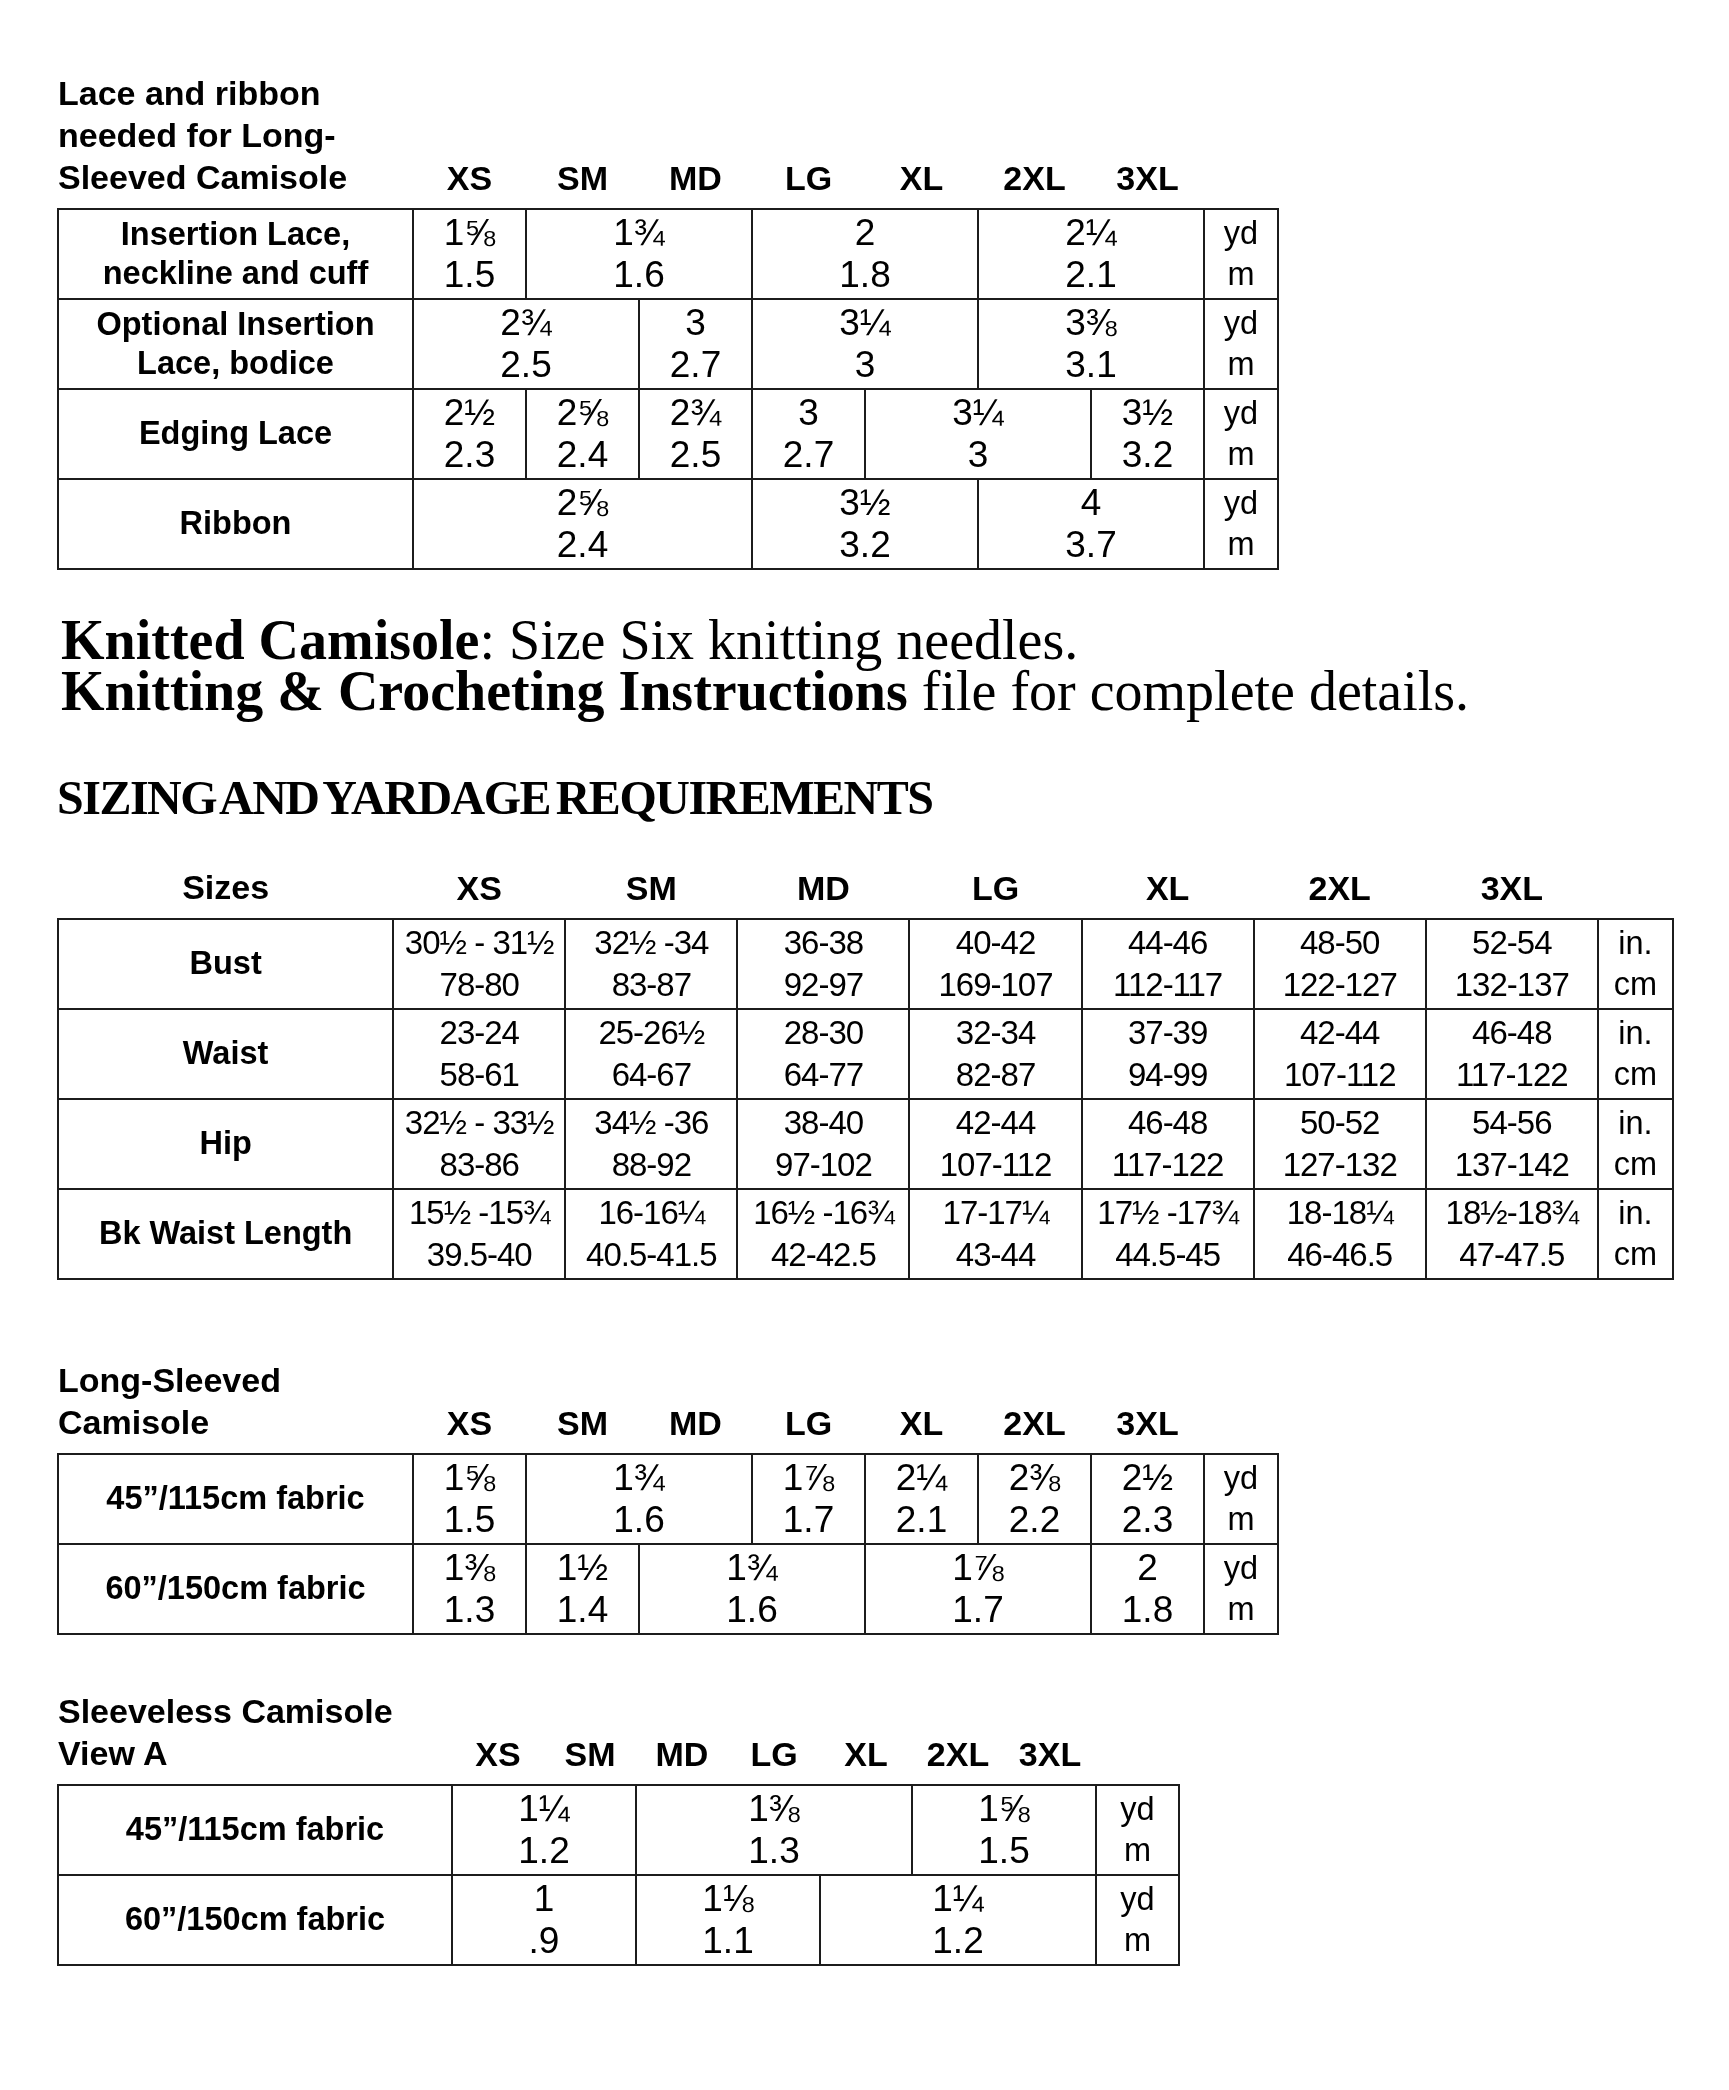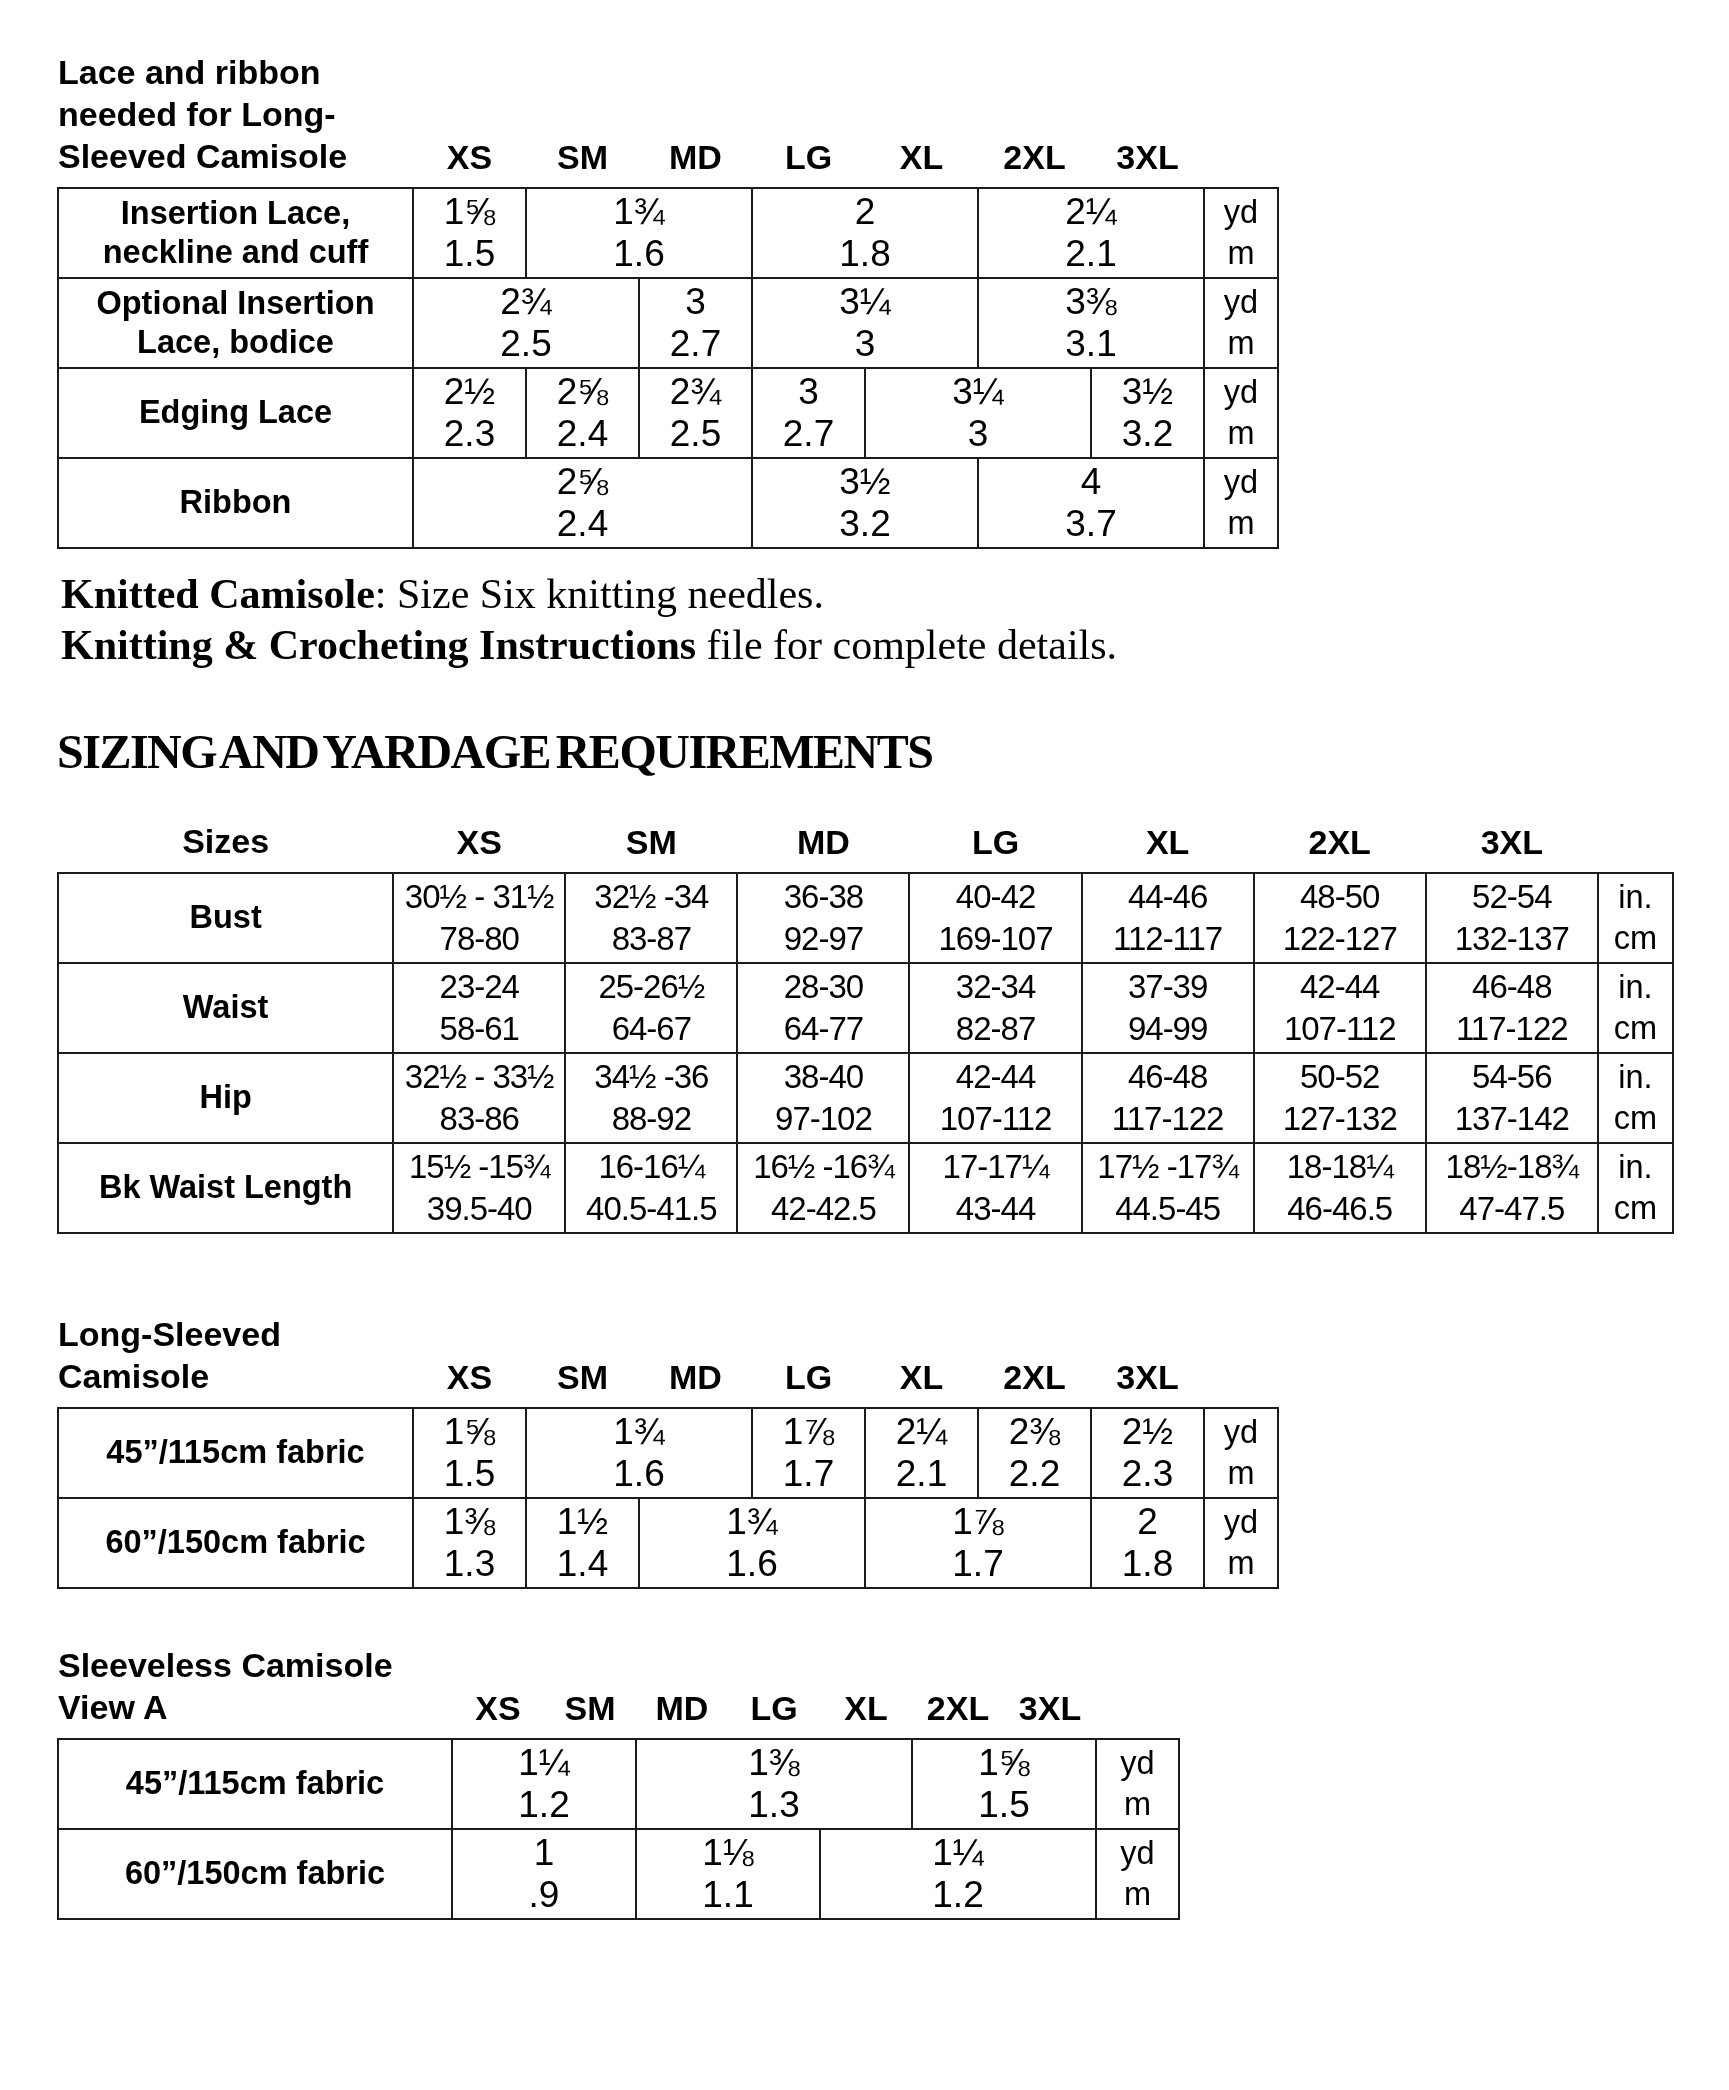--- a/index.html
+++ b/index.html
@@ -33,25 +33,25 @@
   .t-sizes{width:1617px;}
   .t-sizes .c-label{width:335px;}
   .t-sizes .c-size{width:172px;}
   .t-sizes .c-unit{width:75px;}
 
   .t-sleeveless{width:1118px;}
   .t-sleeveless .c-label{width:394px;}
   .t-sleeveless .c-size{width:92px;}
   .t-sleeveless .c-unit{width:83px;}
 
-  #sec-lace{padding-top:51px;}
+  #sec-lace{padding-top:72px;}
   #notes{
-    margin:20px 0 0 61px;
+    margin:45px 0 0 61px;
     font-family:"Liberation Serif","DejaVu Serif",serif;
-    font-size:42px; line-height:51px;
+    font-size:56px; line-height:51px;
   }
   #notes .bold{font-weight:bold;}
   #section-heading{
     margin:53px 0 0 57px;
     font-family:"Liberation Serif","DejaVu Serif",serif;
     font-weight:bold; font-size:48px; letter-spacing:-1.5px; word-spacing:-4.9px;
     white-space:nowrap;
   }
   #sec-sizes{margin-top:41px;}
   #sec-long{margin-top:79px;}

